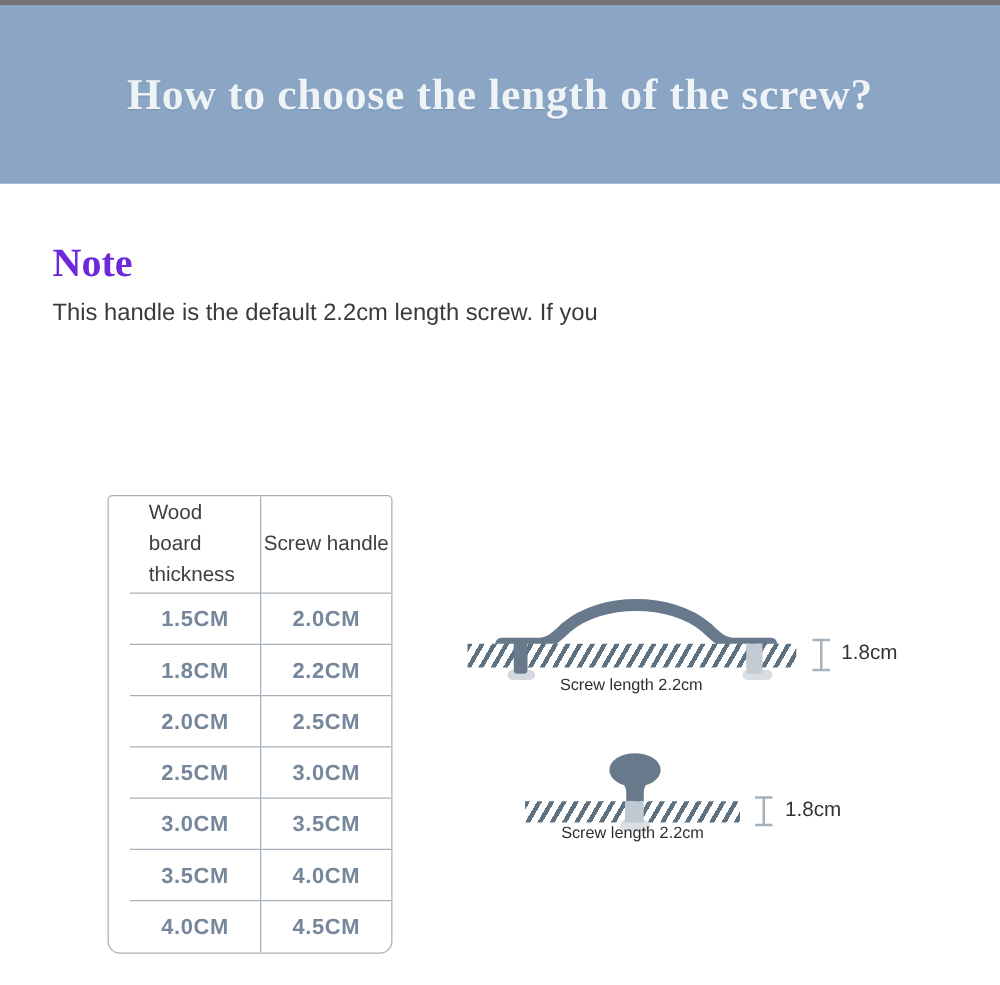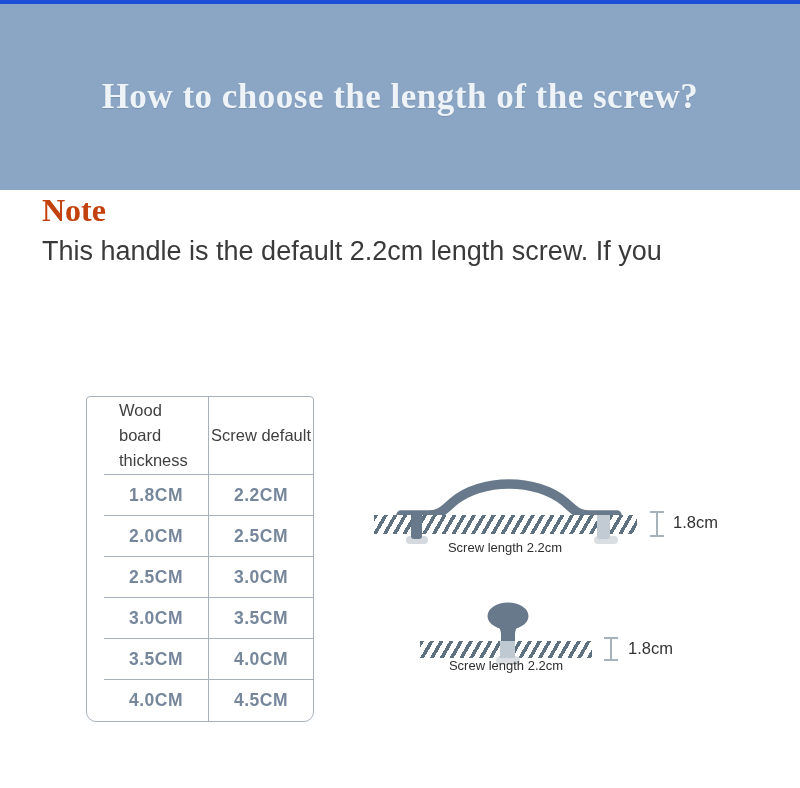--- a/index.html
+++ b/index.html
@@ -2,38 +2,38 @@
 <html><head>
 <meta charset="utf-8">
 <style>
   html,body{margin:0;padding:0;background:#ffffff;}
   .stage{
     position:relative;width:800px;height:788px;background:#ffffff;
     font-family:"Liberation Sans",sans-serif;overflow:hidden;
   }
   
   .banner{
-    position:absolute;left:0;top:0;width:800px;height:190px;
-    background:#8ba6c5;border-top:4px solid #1d4ed8;box-sizing:border-box;
+    position:absolute;left:0;top:0;width:800px;height:147px;
+    background:#8ba6c5;border-top:4px solid #737373;box-sizing:border-box;
     display:flex;align-items:center;justify-content:center;
   }
   .banner-title{
     font-family:"Liberation Serif","DejaVu Serif",serif;font-weight:bold;
     font-size:35px;color:#eef3f8;letter-spacing:.5px;margin:0;
     text-shadow:0 1px 1px rgba(90,110,140,.35);
   }
   
   .note-heading{
     position:absolute;left:42px;top:192px;margin:0;
     font-family:"Liberation Serif","DejaVu Serif",serif;font-weight:bold;
-    font-size:32px;color:#c2410c;
+    font-size:32px;color:#6d28d9;
   }
   .note-text{
     position:absolute;left:42px;top:237px;margin:0;
-    font-size:27px;line-height:28px;color:#3a3a3a;white-space:nowrap;
+    font-size:19px;line-height:28px;color:#3a3a3a;white-space:nowrap;
   }
   .note-text span{display:block;}
   
   .size-table-wrap{
     position:absolute;left:86px;top:396px;width:228px;
     border:1.5px solid #a7b1bb;border-radius:4px 4px 10px 10px;
     overflow:hidden;background:#fff;box-sizing:border-box;padding-left:17px;
   }
   table.size-table{border-collapse:collapse;width:100%;}
   .size-table th,.size-table td{border:0;box-sizing:border-box;}
@@ -102,24 +102,28 @@
   <h2 class="note-heading">Note</h2>
   <p class="note-text">
     <span>This handle is the default 2.2cm length screw. If you</span>
   </p>
 
   <div class="size-table-wrap">
     <table class="size-table">
       <thead>
         <tr>
           <th>Wood board thickness</th>
-          <th>Screw default</th>
+          <th>Screw handle</th>
         </tr>
       </thead>
       <tbody>
+        <tr>
+          <td>1.5CM</td>
+          <td>2.0CM</td>
+        </tr>
         <tr>
           <td>1.8CM</td>
           <td>2.2CM</td>
         </tr>
         <tr>
           <td>2.0CM</td>
           <td>2.5CM</td>
         </tr>
         <tr>
           <td>2.5CM</td>

